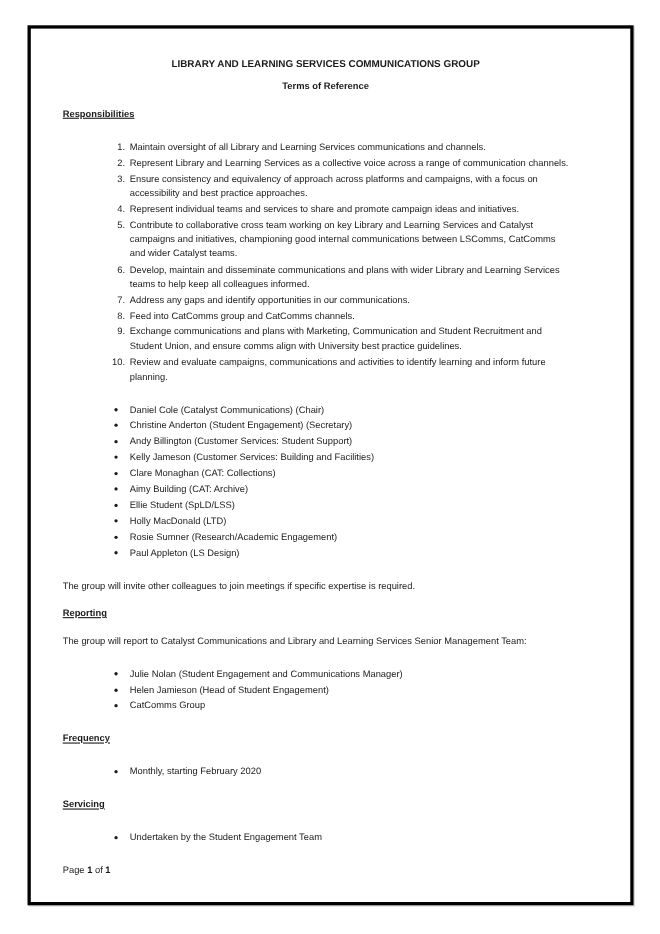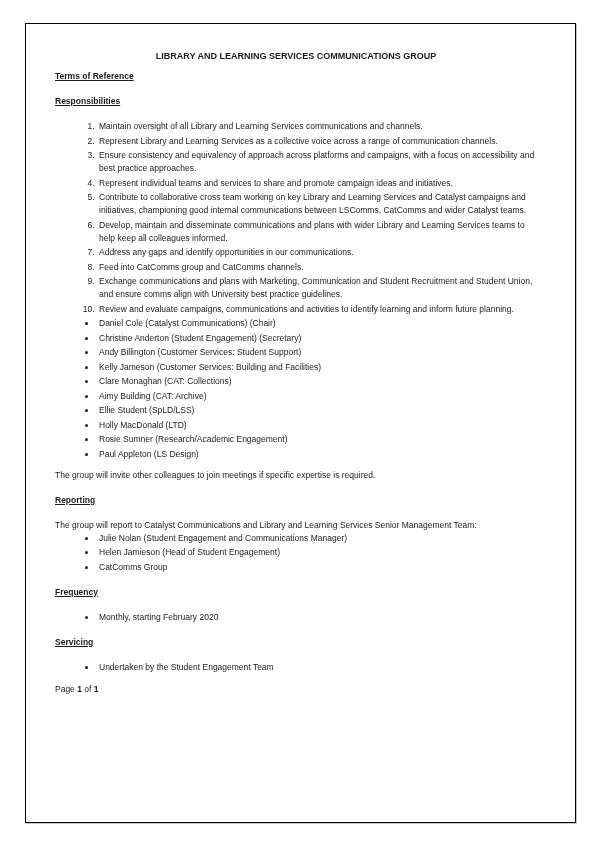--- a/index.html
+++ b/index.html
@@ -12,61 +12,60 @@
     color: #1b1b1b;
   }
   .page {
     position: absolute;
     left: 25px;
     top: 23px;
     width: 551px;
     height: 800px;
     box-sizing: border-box;
     background: #ffffff;
-    border: 1px solid #000000;
+    border: 3px solid #000000;
     box-shadow: 1px 1px 0 #c9c9c9;
     padding: 26px 38px 0 29px;
     overflow: hidden;
   }
   .doc-title {
     font-size: 9px;
     line-height: 13px;
     font-weight: bold;
     text-align: center;
     margin: 0;
     white-space: nowrap;
   }
   .doc-subtitle {
     font-size: 8.5px;
     line-height: 13px;
     font-weight: bold;
-    text-align: left;
+    text-align: center;
     margin: 7px 0 0 0;
-    text-decoration: underline;
   }
   .section-heading {
     font-size: 8.5px;
     line-height: 13px;
     font-weight: bold;
     margin: 12px 0;
     text-decoration: underline;
   }
   p.body-text {
     font-size: 8.5px;
     line-height: 13px;
     margin: 0;
   }
   p.intro-line {
     white-space: nowrap;
   }
   p.note-text {
     margin: 8px 0 0 0;
   }
   ol.num-list, ul.bullet-list {
-    margin: 0;
+    margin: 17px;
     padding: 0 0 0 42px;
     font-size: 8.5px;
     line-height: 13px;
   }
   ol.num-list li, ul.bullet-list li {
     margin: 0 0 1.5px 0;
     padding-left: 2px;
   }
   ul.bullet-list li {
     list-style-type: disc;

